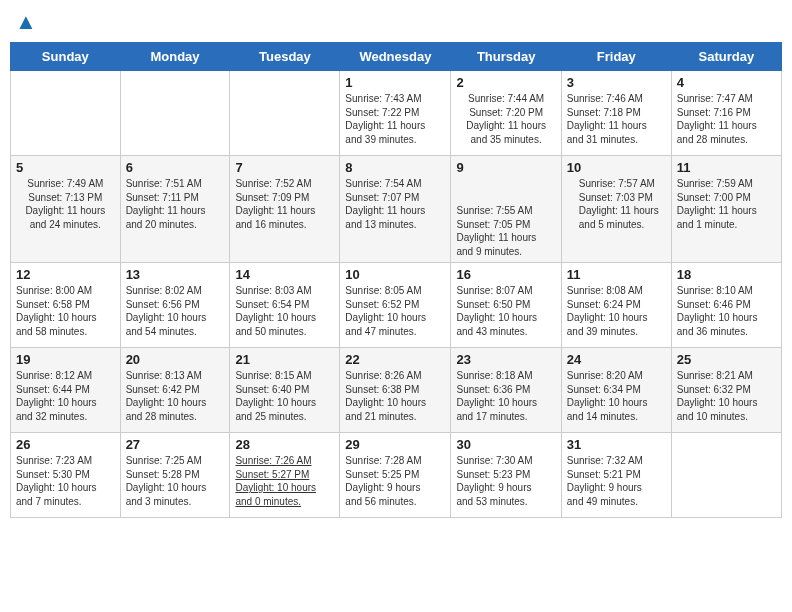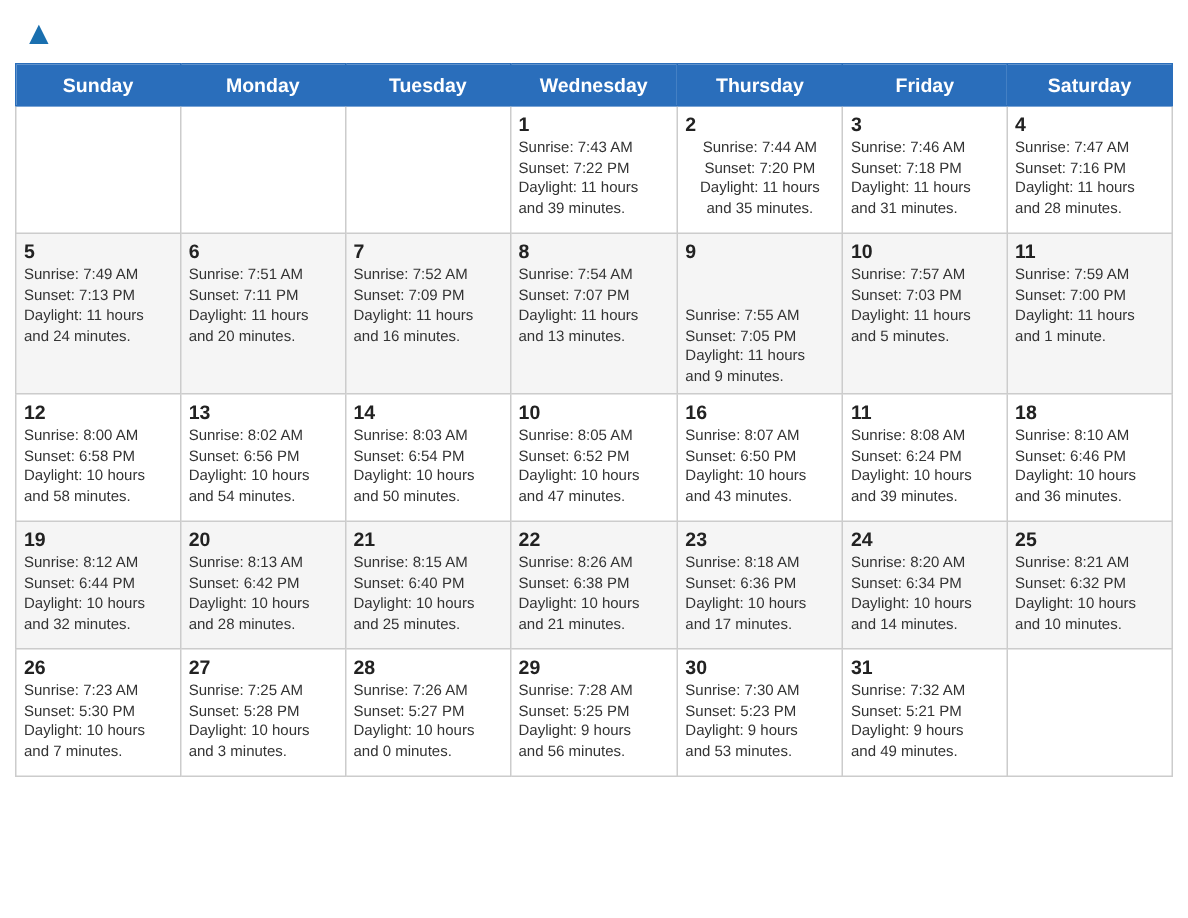--- a/index.html
+++ b/index.html
@@ -133,21 +133,21 @@
           <div class="day-num">4</div>
           <div class="day-info" style="white-space: pre-line;">Sunrise: 7:47 AM
 Sunset: 7:16 PM
 Daylight: 11 hours
 and 28 minutes.</div>
         </td>
       </tr>
       <tr>
         <td>
           <div class="day-num">5</div>
-          <div class="day-info" style="white-space: pre-line;">Sunrise: 7:49 AM
+          <div class="day-info" style="white-space: pre-line; text-align: center;">Sunrise: 7:49 AM
 Sunset: 7:13 PM
 Daylight: 11 hours
 and 24 minutes.</div>
         </td>
         <td>
           <div class="day-num">6</div>
           <div class="day-info" style="white-space: pre-line;">Sunrise: 7:51 AM
 Sunset: 7:11 PM
 Daylight: 11 hours
 and 20 minutes.</div>
@@ -168,21 +168,21 @@
         </td>
         <td>
           <div class="day-num">9</div>
           <div class="day-info" style="white-space: pre-line; margin-top: 29px;">Sunrise: 7:55 AM
 Sunset: 7:05 PM
 Daylight: 11 hours
 and 9 minutes.</div>
         </td>
         <td>
           <div class="day-num">10</div>
-          <div class="day-info" style="white-space: pre-line;">Sunrise: 7:57 AM
+          <div class="day-info" style="white-space: pre-line; margin-left: 12px;">Sunrise: 7:57 AM
 Sunset: 7:03 PM
 Daylight: 11 hours
 and 5 minutes.</div>
         </td>
         <td>
           <div class="day-num">11</div>
           <div class="day-info" style="white-space: pre-line;">Sunrise: 7:59 AM
 Sunset: 7:00 PM
 Daylight: 11 hours
 and 1 minute.</div>
@@ -300,21 +300,21 @@
         </td>
         <td>
           <div class="day-num">27</div>
           <div class="day-info" style="white-space: pre-line;">Sunrise: 7:25 AM
 Sunset: 5:28 PM
 Daylight: 10 hours
 and 3 minutes.</div>
         </td>
         <td>
           <div class="day-num">28</div>
-          <div class="day-info" style="white-space: pre-line;">Sunrise: 7:26 AM
+          <div class="day-info" style="white-space: pre-line; text-decoration: underline;">Sunrise: 7:26 AM
 Sunset: 5:27 PM
 Daylight: 10 hours
 and 0 minutes.</div>
         </td>
         <td>
           <div class="day-num">29</div>
           <div class="day-info" style="white-space: pre-line;">Sunrise: 7:28 AM
 Sunset: 5:25 PM
 Daylight: 9 hours
 and 56 minutes.</div>

